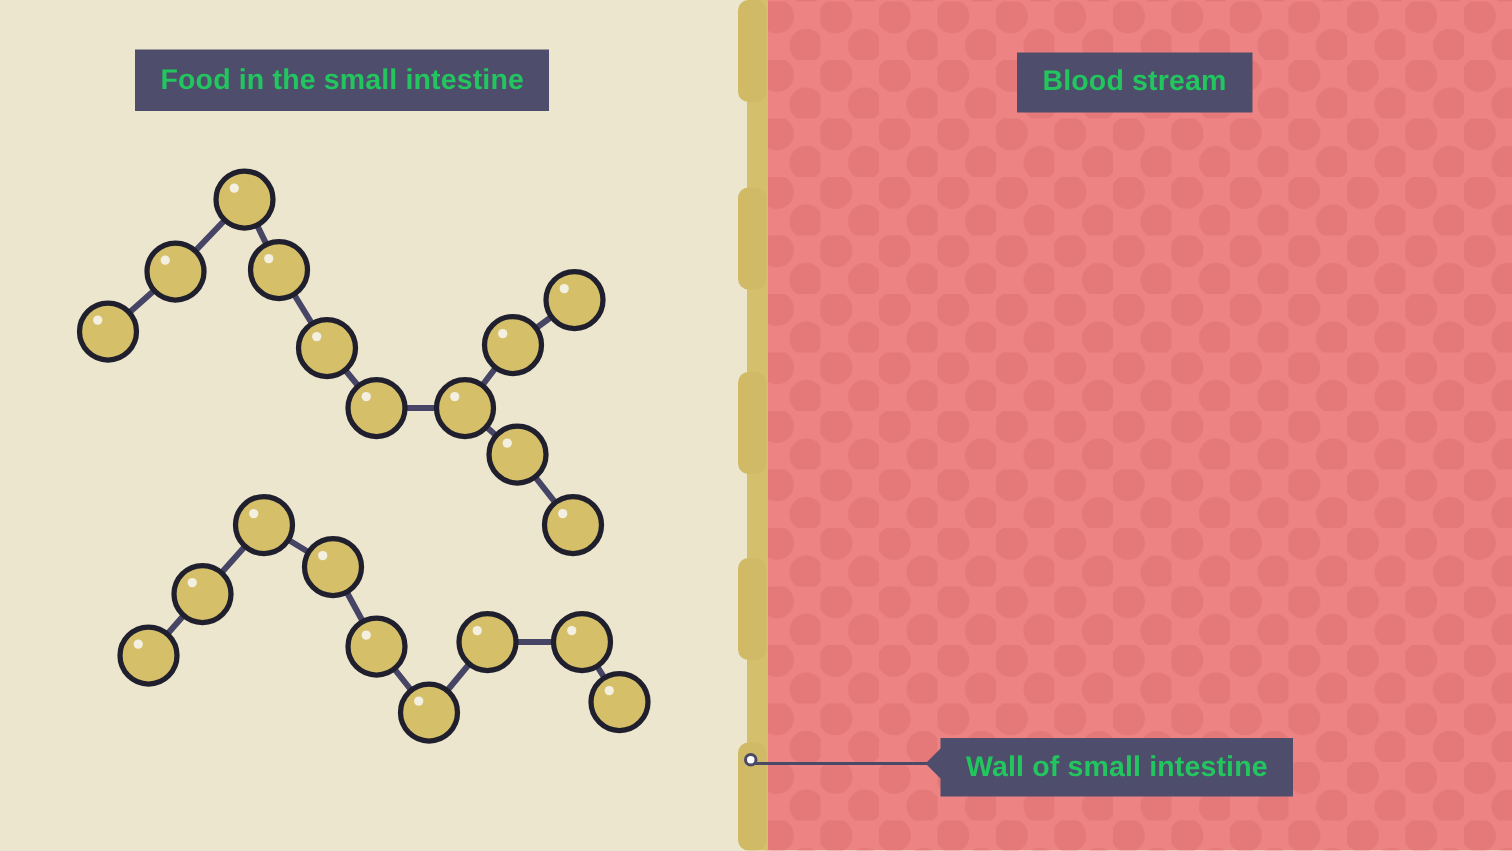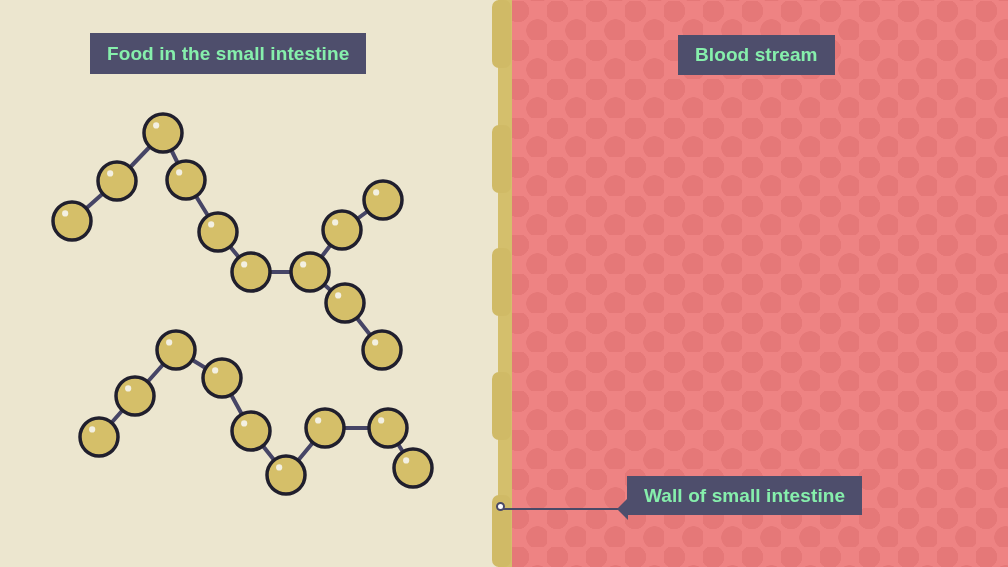--- a/index.html
+++ b/index.html
@@ -35,30 +35,30 @@
   .villus{
     position:absolute;left:492px;width:19px;
     background:#d0ba66;
     border-radius:7px;
   }
 
   
   .label-box{
     position:absolute;
     background:#4e4e6c;
-    color:#86efac;
+    color:#22c55e;
     font-weight:bold;
     display:flex;align-items:center;
     box-sizing:border-box;
     white-space:nowrap;
     letter-spacing:.1px;
   }
   #label-food{left:90px;top:33px;height:41px;padding:0 17px;font-size:19px;}
   #label-blood{left:678px;top:35px;height:40px;padding:12px 17px;font-size:19px;}
-  #label-wall{left:627px;top:476px;height:39px;padding:0 17px;font-size:19px;}
+  #label-wall{left:627px;top:492px;height:39px;padding:0 17px;font-size:19px;}
 
   
   .leader-line{
     position:absolute;left:503px;top:508px;width:126px;height:2px;
     background:#4a4a68;
   }
   .leader-dot{
     position:absolute;left:496px;top:502px;width:9px;height:9px;
     border-radius:50%;background:#ffffff;border:2px solid #4a4a68;
     box-sizing:border-box;

